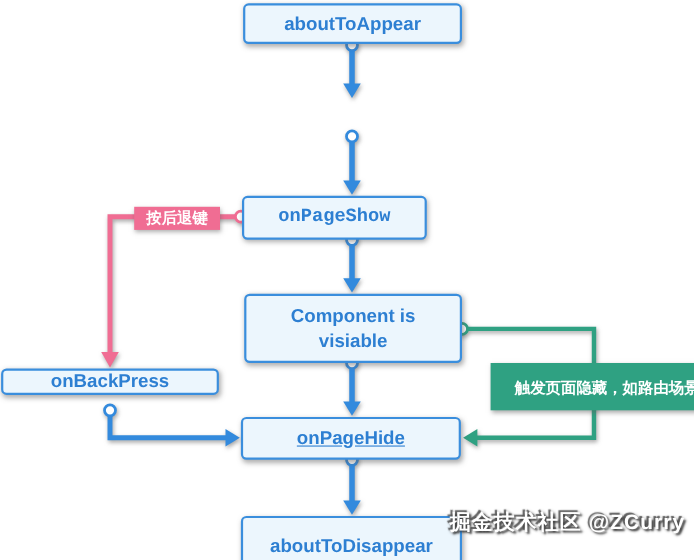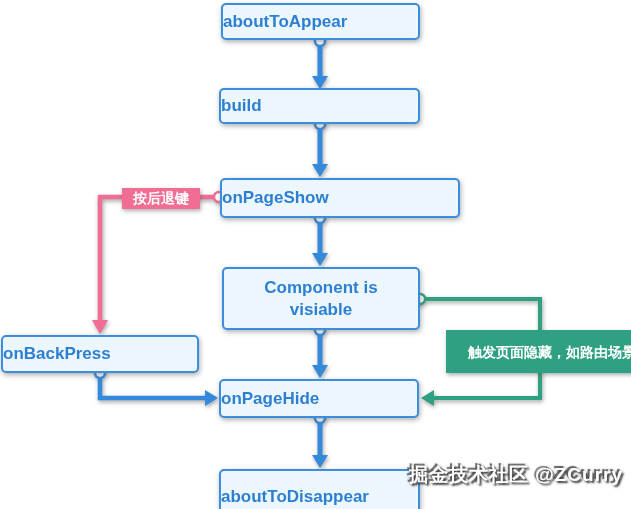--- a/index.html
+++ b/index.html
@@ -10,21 +10,21 @@
   }
   .edges{position:absolute;left:0;top:0;z-index:1;
     filter:drop-shadow(1px 2px 2px rgba(90,90,90,.55));}
   .node{
     position:absolute;z-index:2;box-sizing:border-box;
     background:var(--blue-fill,#ecf6fd);
     border:2px solid var(--blue-border,#3a8edd);
     border-radius:5px;
     color:var(--blue-text,#2d7fd2);
     font-weight:bold;font-size:17px;line-height:22px;
-    display:flex;align-items:center;justify-content:flex-start;text-align:center;
+    display:flex;align-items:center;justify-content:center;text-align:center;
     box-shadow:1px 2px 5px rgba(95,95,95,.5);
   }
   .edge-label{
     position:absolute;z-index:3;box-sizing:border-box;
     color:var(--label-text,#fff);font-weight:bold;
     display:flex;flex-direction:column;align-items:center;justify-content:center;
     box-shadow:1px 2px 4px rgba(95,95,95,.5);
   }
   .label-pink{left:122px;top:188px;width:78px;height:21px;font-size:14px;
     background:var(--pink,#f06d93);}
@@ -43,24 +43,24 @@
   .fill-blue{fill:var(--arrow-blue,#338add);}
   .stroke-pink{stroke:var(--pink,#f06d93);}
   .fill-pink{fill:var(--pink,#f06d93);}
   .stroke-green{stroke:var(--green,#2fa182);}
   .fill-green{fill:var(--green,#2fa182);}
   .shaft{fill:none;stroke-linejoin:miter;stroke-linecap:butt;}
   .dot{fill:#fff;}
   
   .n-about-appear{left:221px;top:3px;width:199px;height:37px;}
   .n-build{left:219px;top:88px;width:201px;height:36px;}
-  .n-pageshow{left:220px;top:178px;width:240px;height:40px;}
+  .n-pageshow{left:220px;top:178px;width:168px;height:40px;font-family:Liberation Mono, monospace;}
   .n-component{left:222px;top:267px;width:198px;height:63px;padding:0 12px;}
-  .n-backpress{left:1px;top:335px;width:198px;height:38px;}
-  .n-pagehide{left:219px;top:379px;width:200px;height:39px;}
+  .n-backpress{left:1px;top:335px;width:198px;height:24px;}
+  .n-pagehide{left:219px;top:379px;width:200px;height:39px;text-decoration:underline;}
   .n-about-disappear{left:219px;top:469px;width:201px;height:56px;}
 </style>
 </head>
 <body>
 
 <div class="canvas">
 
   <svg class="edges" width="631" height="509" viewBox="0 0 631 509">
 
     <g>
@@ -109,23 +109,20 @@
       <polyline class="shaft stroke-green" points="420,299 540,299 540,398 432,398" stroke-width="4"></polyline>
       <polygon class="fill-green" points="434,390 434,406 421,398"></polygon>
       <circle class="dot stroke-green" cx="420" cy="299" r="5" stroke-width="2.5"></circle>
     </g>
   </svg>
 
   <div class="node n-about-appear">
     <span>aboutToAppear</span>
   </div>
 
-  <div class="node n-build">
-    <span>build</span>
-  </div>
 
   <div class="node n-pageshow">
     <span>onPageShow</span>
   </div>
 
   <div class="node n-component">
     <span>Component is visiable</span>
   </div>
 
   <div class="node n-backpress">

